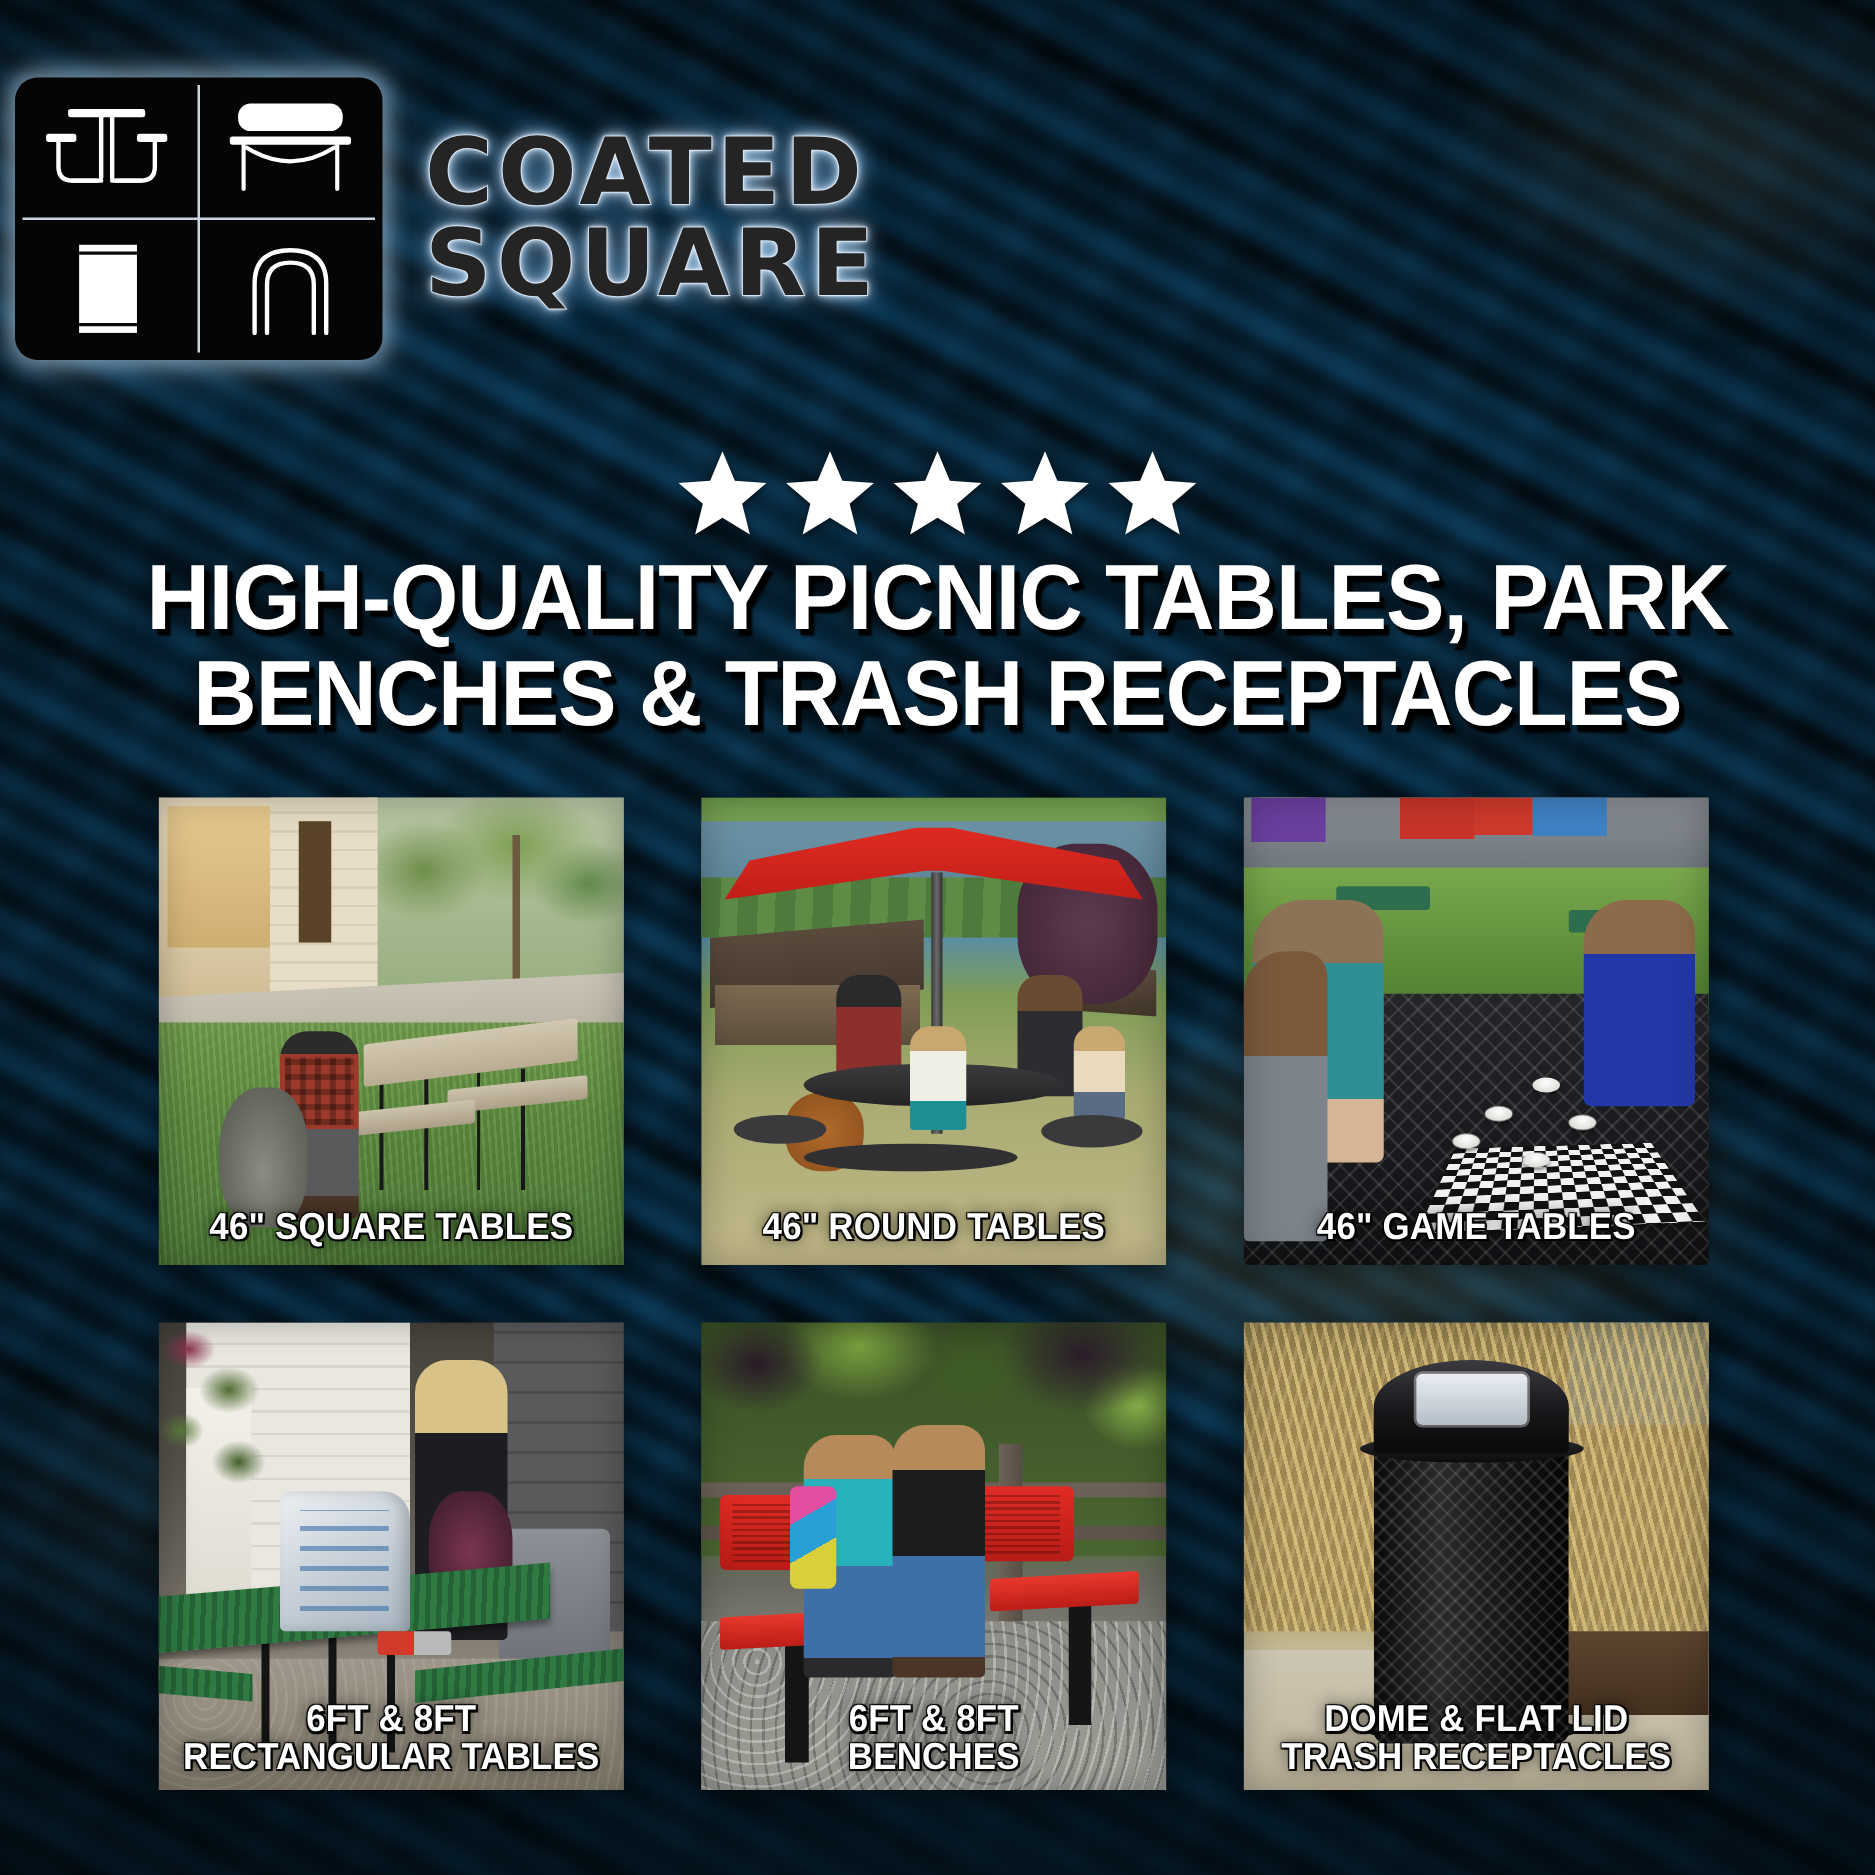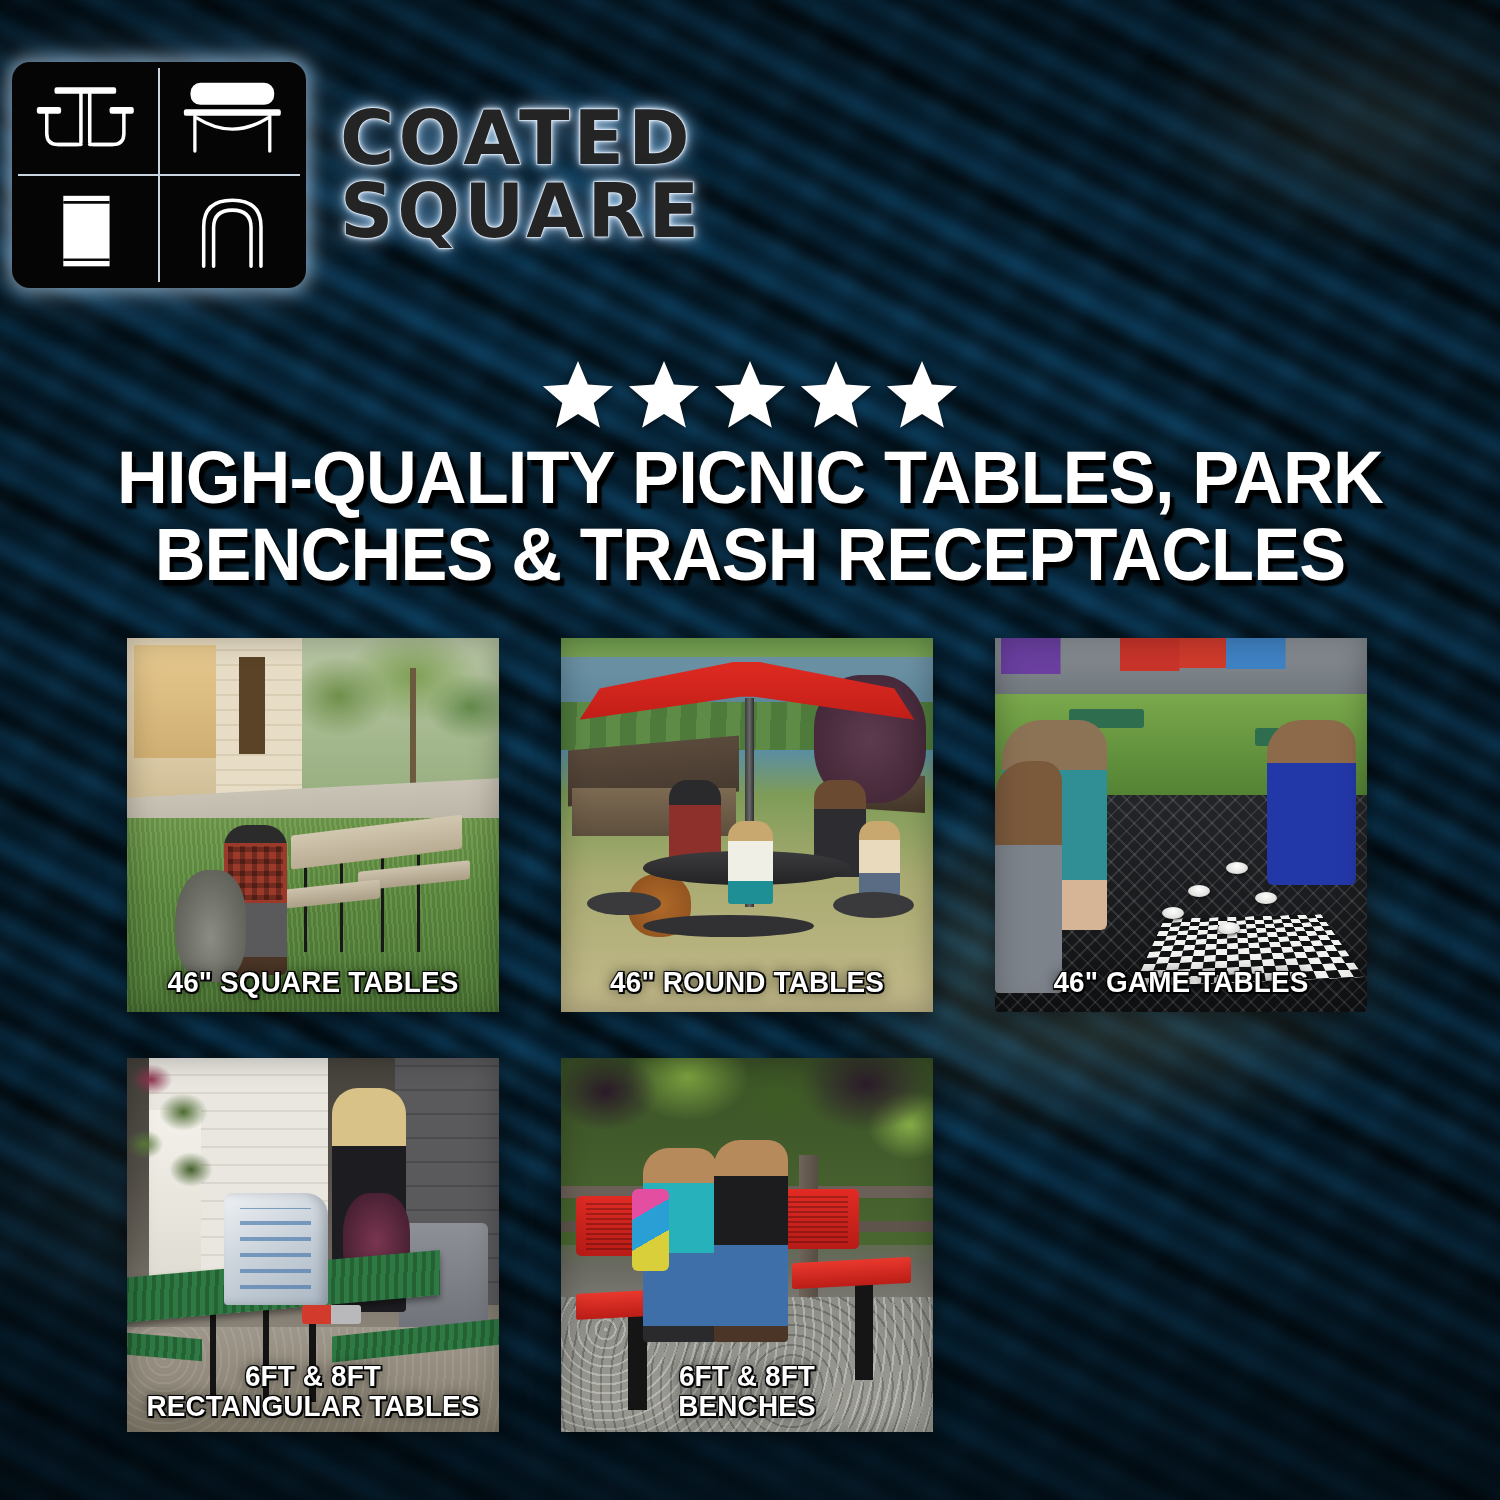--- a/index.html
+++ b/index.html
@@ -565,15 +565,34 @@
           <div class="t5-boy2"></div>
           <div class="t5-pack"></div>
       </div>
       <div class="tile-glow"></div>
       <div class="caption two-line">
         <span class="cl">6FT &amp; 8FT</span>
         <span class="cl">BENCHES</span>
       </div>
     </div>
 
+    <div class="tile">
+      <div class="photo">
+        <div class="t6-bg"></div>
+          <div class="t6-sky"></div>
+          <div class="t6-grass"></div>
+        <div class="t6-walk"></div>
+          <div class="t6-mulch"></div>
+        <div class="t6-base"></div>
+          <div class="t6-body"></div>
+        <div class="t6-rim"></div>
+          <div class="t6-dome"></div>
+          <div class="t6-slot"></div>
+      </div>
+      <div class="tile-glow"></div>
+      <div class="caption two-line">
+        <span class="cl">DOME &amp; FLAT LID</span>
+        <span class="cl">TRASH RECEPTACLES</span>
+      </div>
+    </div>
 
   </div>
 </div>
 
 </body></html>

